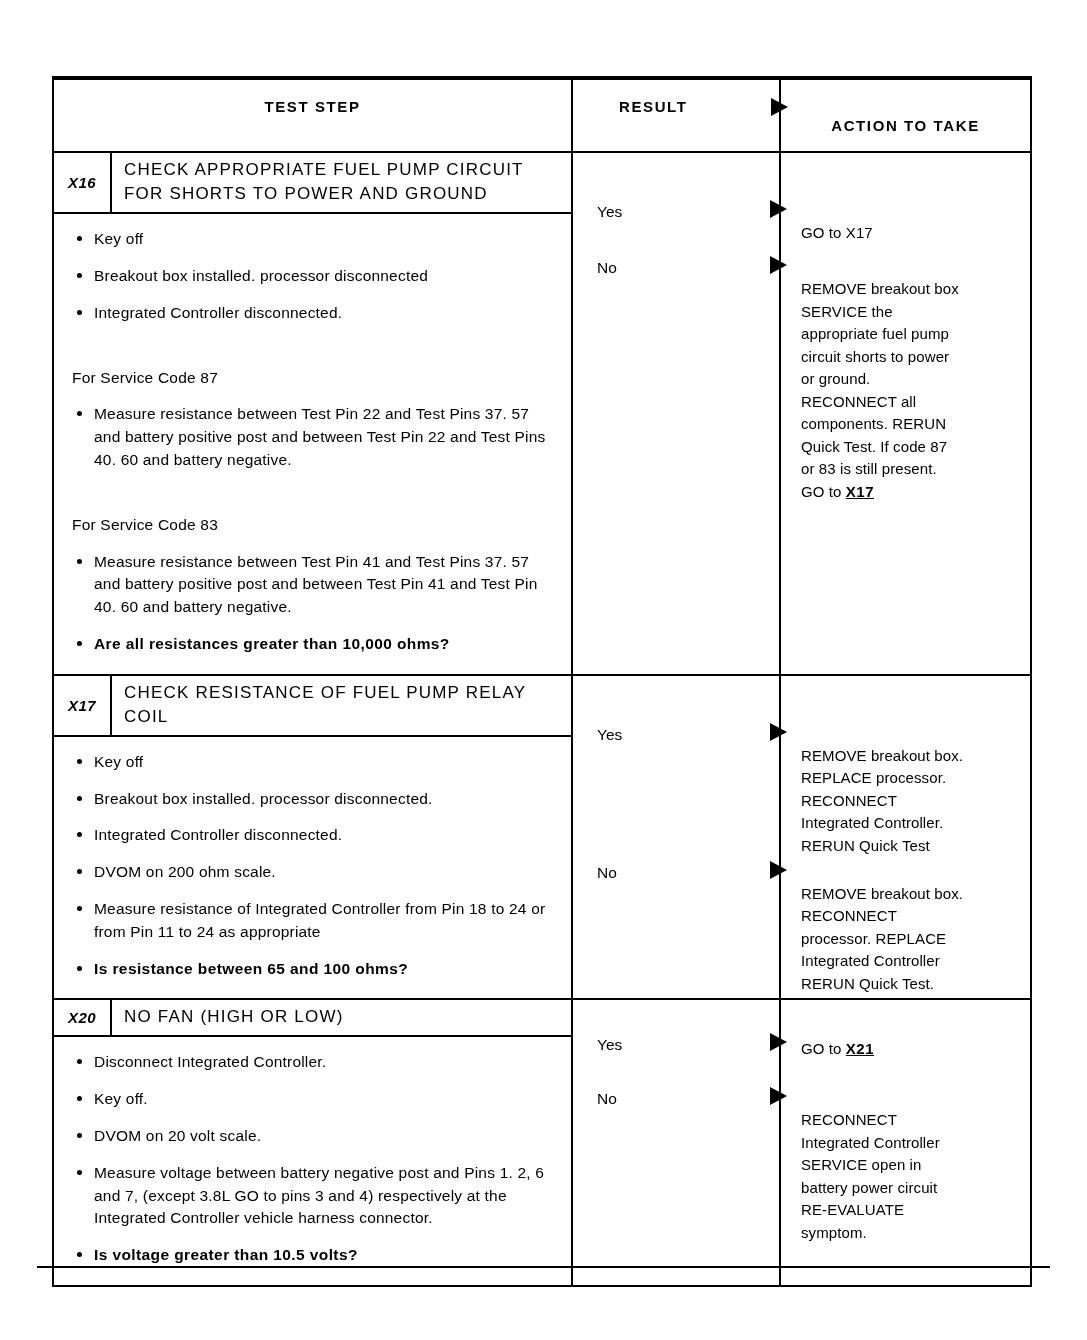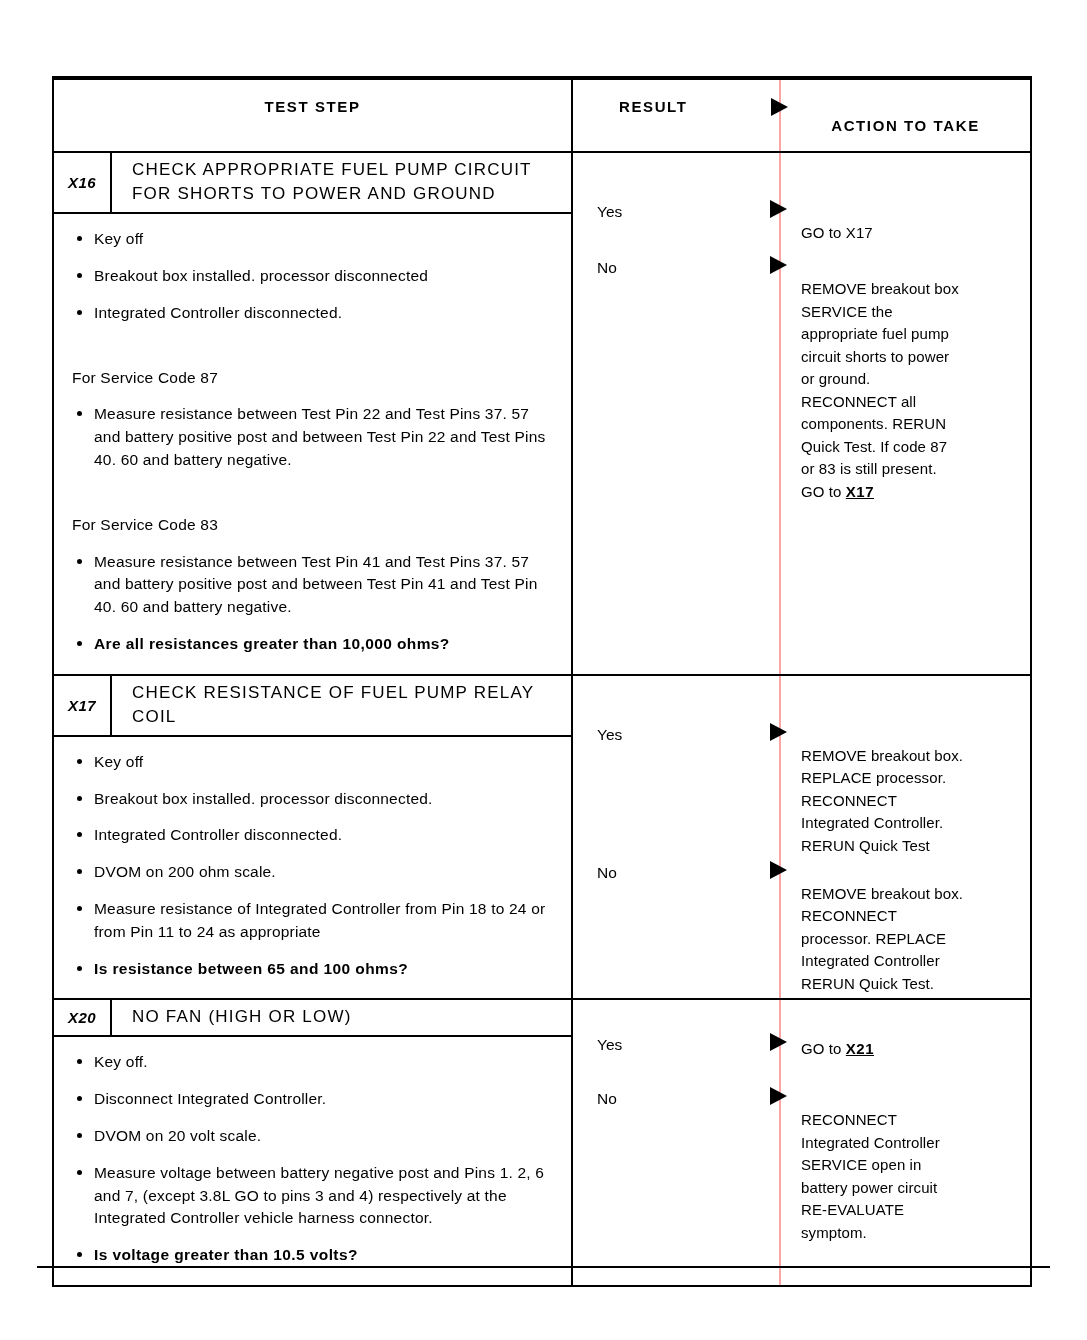--- a/index.html
+++ b/index.html
@@ -43,21 +43,21 @@
     background: #000;
   }
 
   
   .row {
     display: flex;
     width: 100%;
     box-sizing: border-box;
   }
   .col-step   { width: 519px; box-sizing: border-box; border-right: 2px solid #000; }
-  .col-result { width: 208px; box-sizing: border-box; border-right: 2px solid #fca5a5; position: relative; }
+  .col-result { width: 208px; box-sizing: border-box; border-right: 2px solid #000000; position: relative; }
   .col-action { width: 249px; box-sizing: border-box; margin-top: 19px; }
 
   
   .header-row { border-bottom: 2px solid #000; }
   .header-cell {
     display: flex;
     align-items: center;
     justify-content: center;
     height: 52px;
     font-size: 15px;
@@ -105,21 +105,21 @@
     border-right: 2px solid #000;
     display: flex;
     align-items: center;
     justify-content: center;
     font-size: 15px;
     font-weight: bold;
     letter-spacing: 0.5px;
     font-style: italic;
   }
   .step-title {
-    padding: 5px 8px 6px 20px;
+    padding: 5px 8px 6px 12px;
     font-size: 17px;
     letter-spacing: 1.2px;
     line-height: 1.42;
   }
 
   
   .step-content {
     padding: 14px 16px 18px 16px;
   }
   ul.bullets {
@@ -319,22 +319,22 @@
     <div class="section">
       <div class="section-body">
 
         <div class="col-step">
           <div class="step-title-wrap">
             <div class="step-code">X20</div>
             <div class="step-title">NO FAN (HIGH OR LOW)</div>
           </div>
           <div class="step-content">
             <ul class="bullets">
+              <li>Disconnect Integrated Controller.</li>
               <li>Key off.</li>
-              <li>Disconnect Integrated Controller.</li>
               <li>DVOM on 20 volt scale.</li>
               <li>Measure voltage between battery negative post and Pins 1. 2, 6 and 7, (except 3.8L GO to pins 3 and 4) respectively at the Integrated Controller vehicle harness connector.</li>
               <li class="bold">Is voltage greater than 10.5 volts?</li>
             </ul>
           </div>
         </div>
 
         <div class="col-result result-cell">
           <div class="result-entry" style="position:absolute; top:36px;">
             <span class="label">Yes</span>

